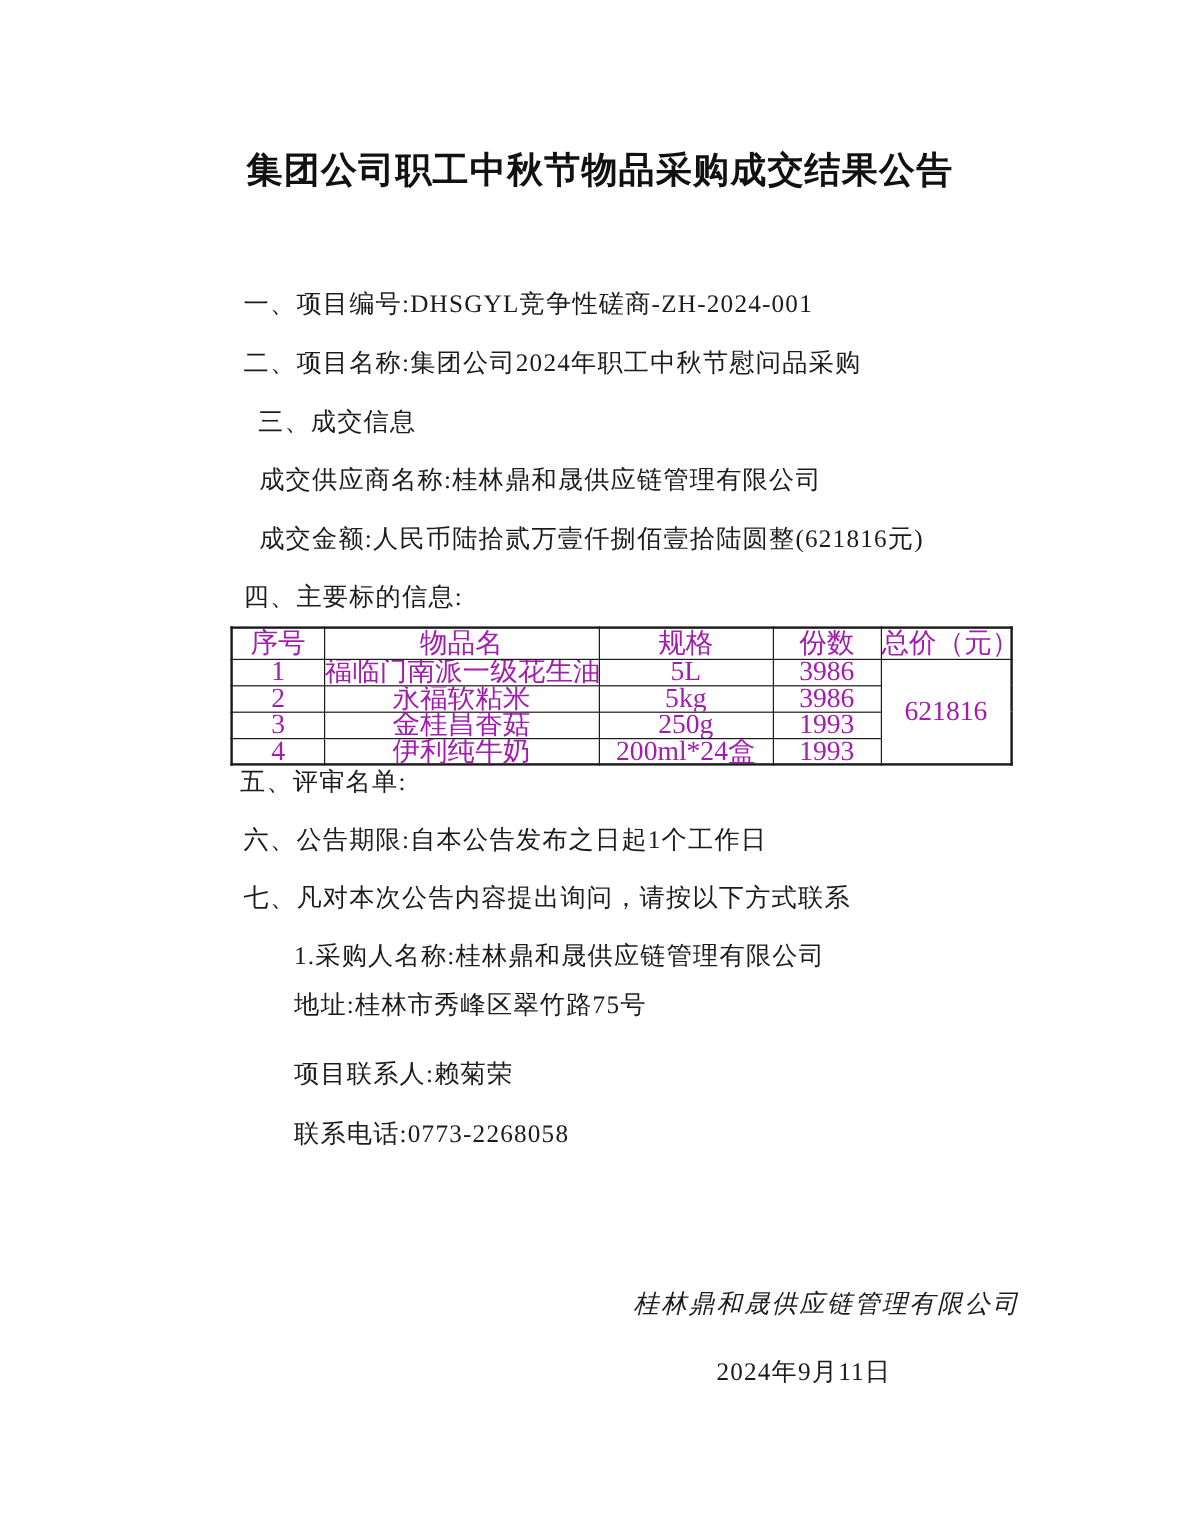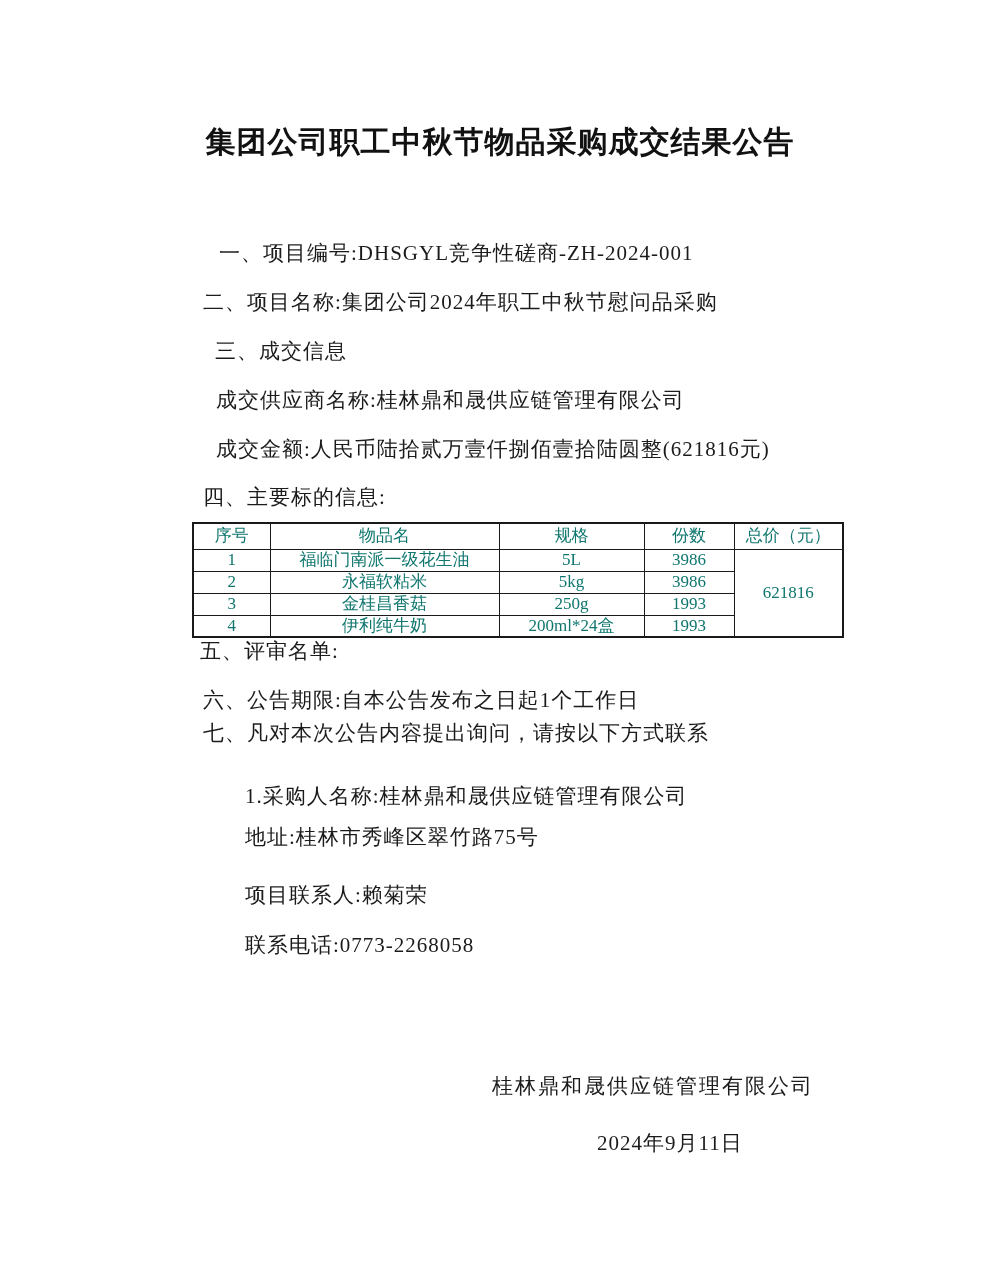--- a/index.html
+++ b/index.html
@@ -34,65 +34,66 @@
     font-size: 21px;
     line-height: 26px;
     letter-spacing: 1px;
     white-space: nowrap;
     color: #1b1b1b;
   }
   .sec  { left: 203px; }
   .sub  { left: 216px; }
   .contact { left: 245px; }
 
-  .t-project-number { top: 240px; margin-left: 16px; }
+  .t-project-number { top: 240px; }
   .t-project-name   { top: 289px; }
   .t-deal-heading   { top: 338px; margin-left: 12px; }
   .t-supplier       { top: 387px; }
   .t-amount         { top: 436px; }
   .t-subject        { top: 484px; }
   .t-review         { top: 638px; left: 200px; }
   .t-period         { top: 687px; }
-  .t-inquiry        { top: 720px; }
+  .t-inquiry        { top: 735px; }
   .t-purchaser      { top: 783px; }
   .t-address        { top: 794px; margin-top: 30px; }
   .t-person         { top: 882px; }
   .t-phone          { top: 932px; }
 
   .goods-table {
     position: absolute;
     top: 522px;
     left: 192px;
     width: 650px;
     border-collapse: collapse;
     table-layout: fixed;
     border: 2px solid #1a1a1a;
   }
   .goods-table th, .goods-table td {
     border: 1px solid #1a1a1a;
     text-align: center;
     vertical-align: middle;
-    font-size: 17px;
+    font-size: 23px;
     font-weight: normal;
     padding: 0;
     line-height: 20px;
     white-space: nowrap;
     overflow: hidden;
-    color: #0f766e;
+    color: #a21caf;
   }
   .goods-table thead th { height: 26px; }
   .goods-table tbody td { height: 22px; }
 
   .footer-company {
     position: absolute;
     top: 1072px;
-    left: 492px;
+    left: 528px;
     font-size: 21px;
     letter-spacing: 2px;
     white-space: nowrap;
+    font-style: italic;
   }
   .footer-date {
     position: absolute;
     top: 1129px;
     left: 597px;
     font-size: 21px;
     letter-spacing: 1px;
     white-space: nowrap;
   }
 </style>

